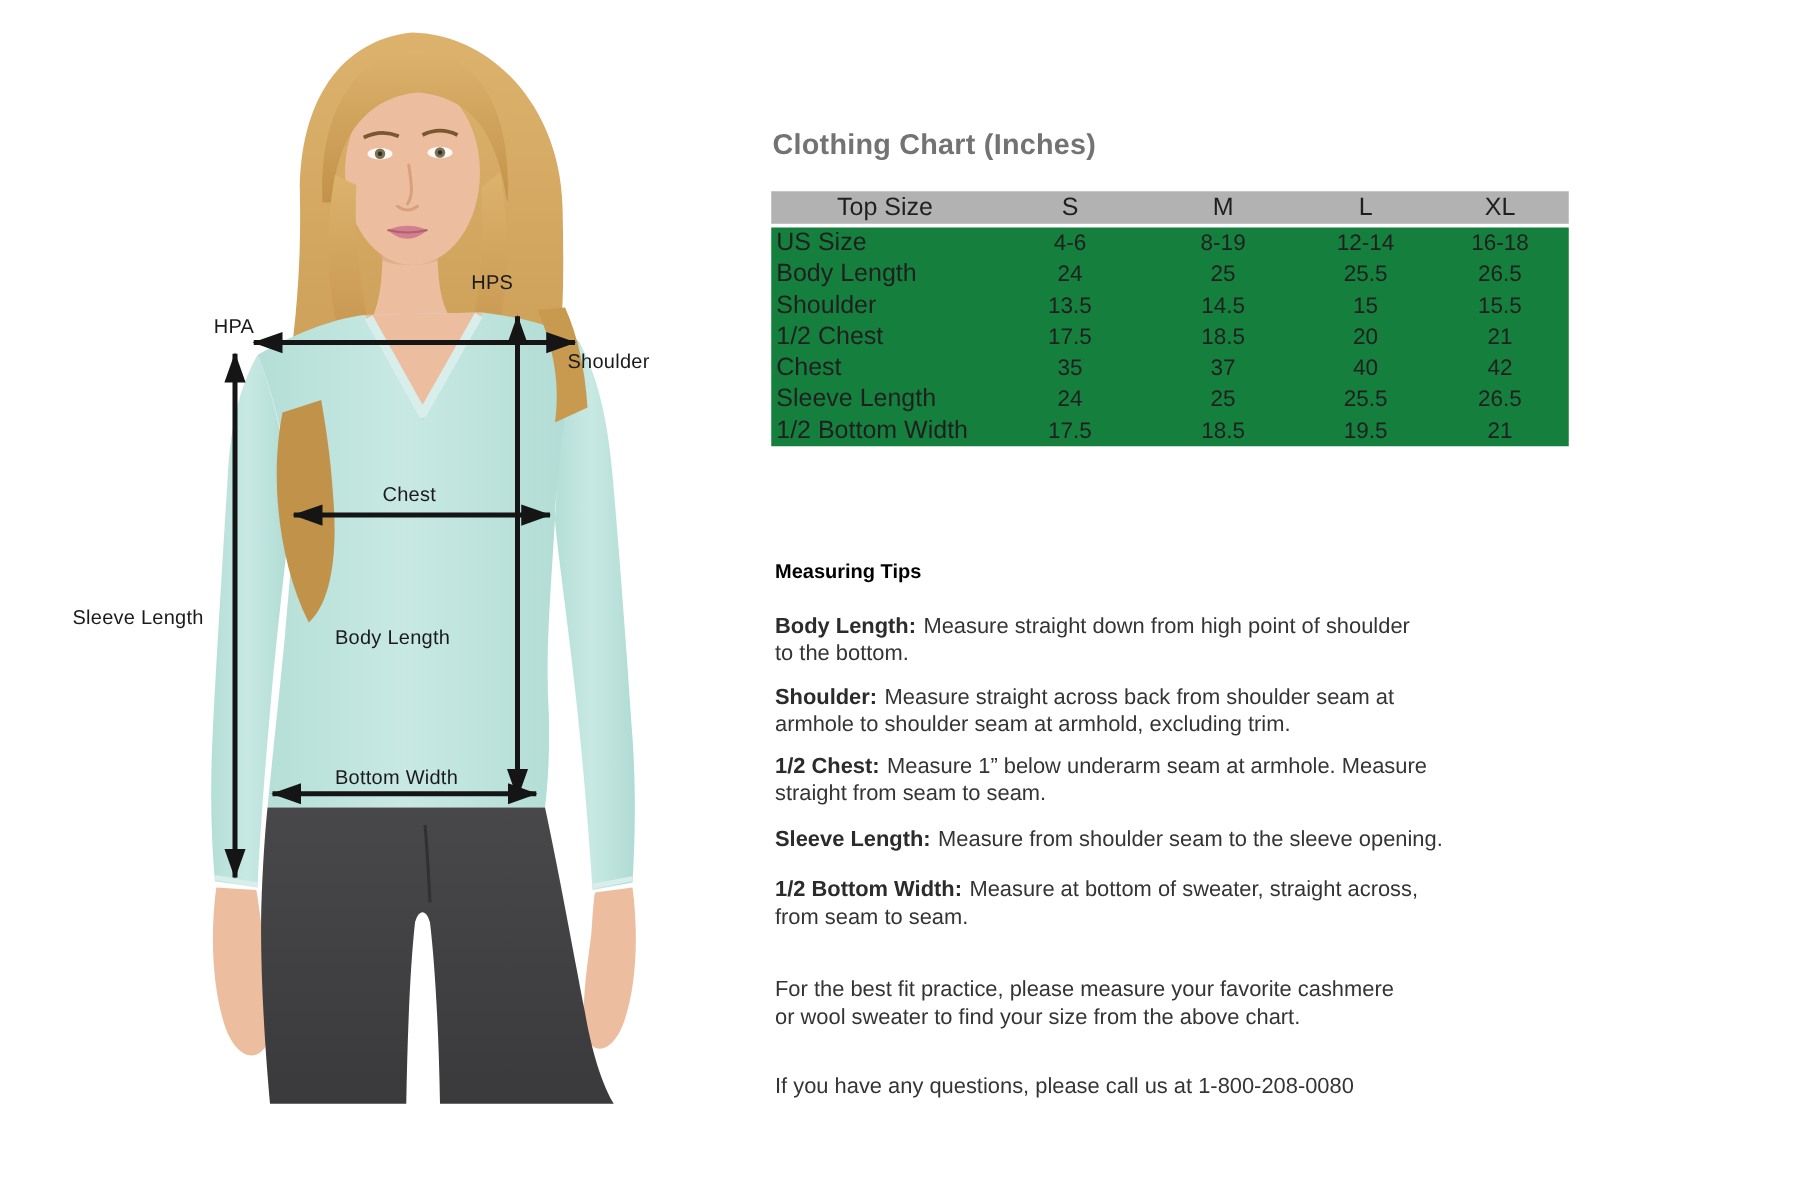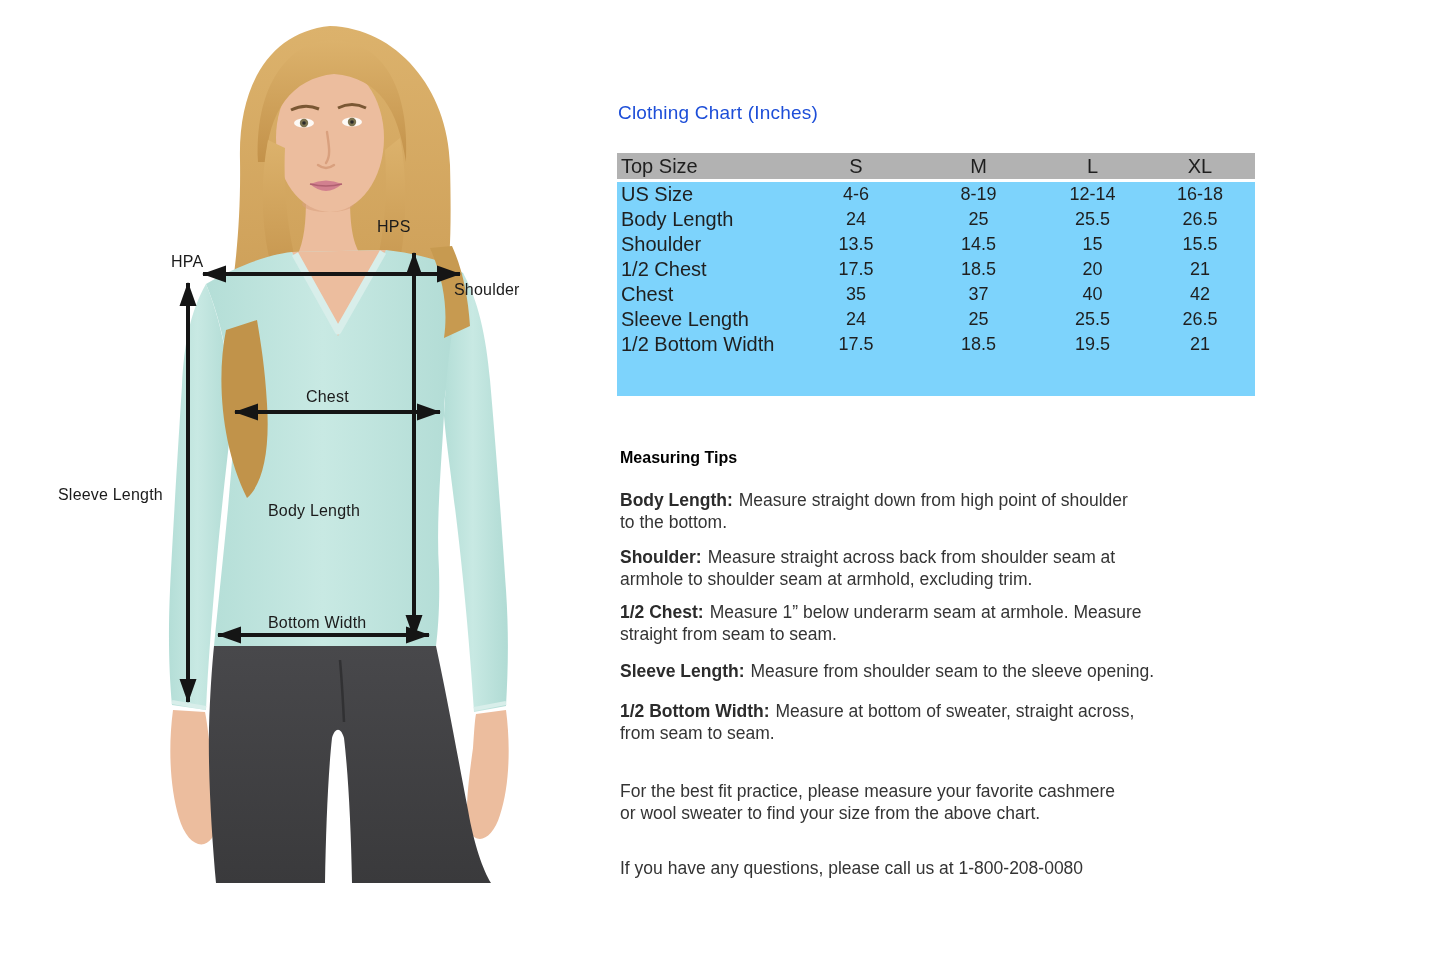--- a/index.html
+++ b/index.html
@@ -10,32 +10,32 @@
   }
   
   .figure-panel { position:absolute; left:0; top:0; width:600px; height:963px; }
   .figure-panel svg { position:absolute; left:0; top:0; }
   .fl {
     position:absolute; font-size:16px; color:#1b1b1b; white-space:nowrap;
     letter-spacing:0.2px;
   }
   
   .chart-title {
-    position:absolute; left:618px; top:102px; font-size:19px; font-weight:normal;
-    color:#1d4ed8; letter-spacing:0.2px;
+    position:absolute; left:618px; top:102px; font-size:23px; font-weight:bold;
+    color:#737373; letter-spacing:0.2px;
   }
   .size-table-header, .size-table-body {
     position:absolute; left:617px; width:638px; display:grid;
     grid-template-columns:178px 122px 123px 105px 110px;
     color:#1f1f1f;
   }
   .size-table-header { top:153px; height:26px; background:#b2b2b2; }
-  .size-table-body   { top:182px; height:214px; background:#7dd3fc; grid-auto-rows:25px; }
+  .size-table-body   { top:182px; height:175px; background:#15803d; grid-auto-rows:25px; }
   .cell-label { font-size:20px; line-height:25px; padding-left:4px; white-space:nowrap; }
-  .size-table-header .cell-label { line-height:26px; }
+  .size-table-header .cell-label { line-height:26px;text-align:center; }
   .cell-val  { font-size:18px; line-height:25px; text-align:center; }
   .size-table-header .cell-val { font-size:20px; line-height:26px; }
   
   .tips-title {
     position:absolute; left:620px; top:449px; font-size:16px; font-weight:bold;
     color:#000000;
   }
   .tip {
     position:absolute; left:620px; width:632px; font-size:17.5px; line-height:22px;
     color:#343434; white-space:pre-line;

